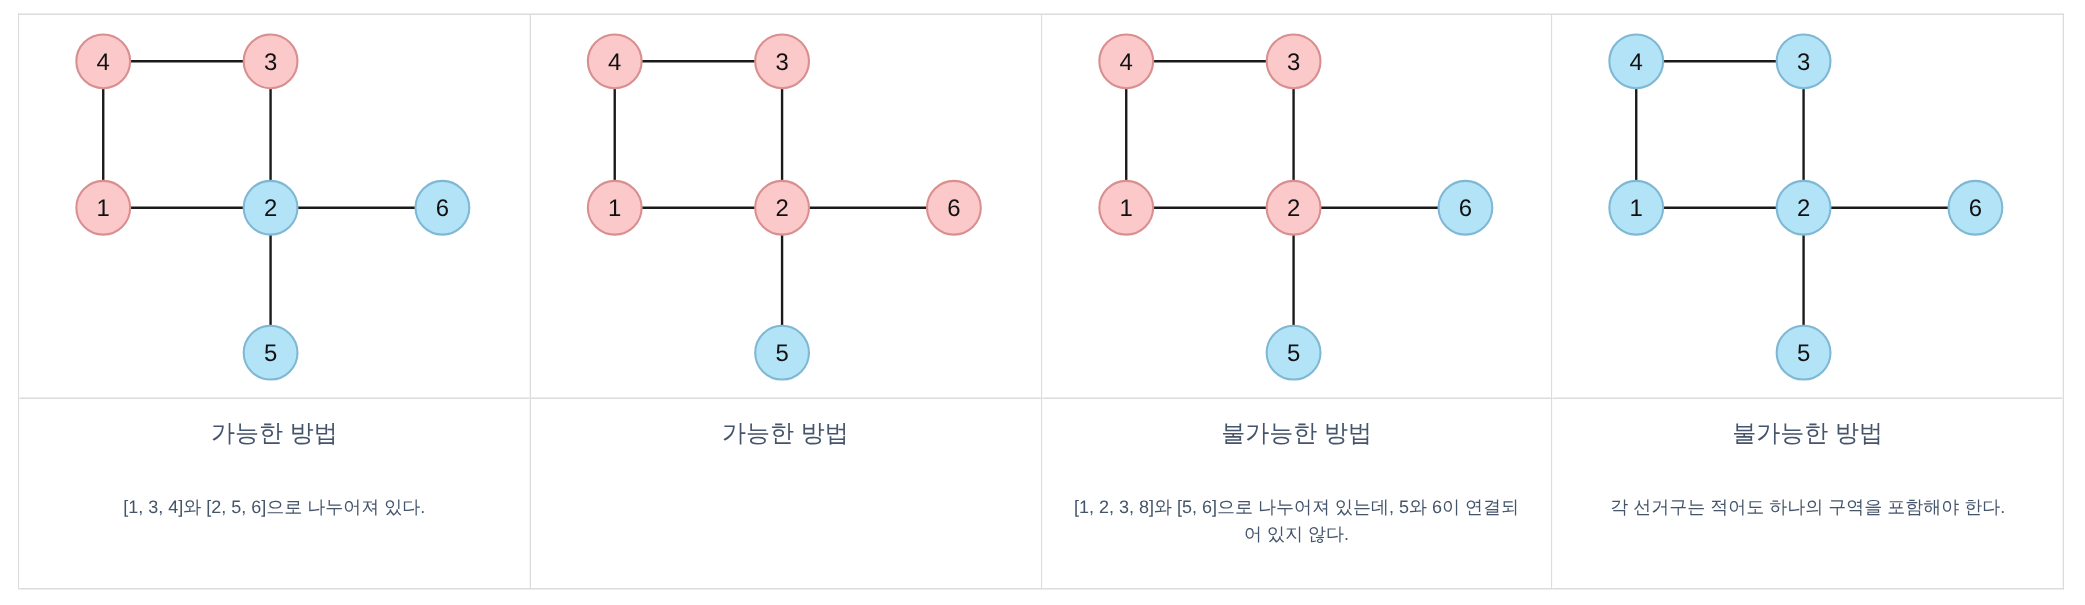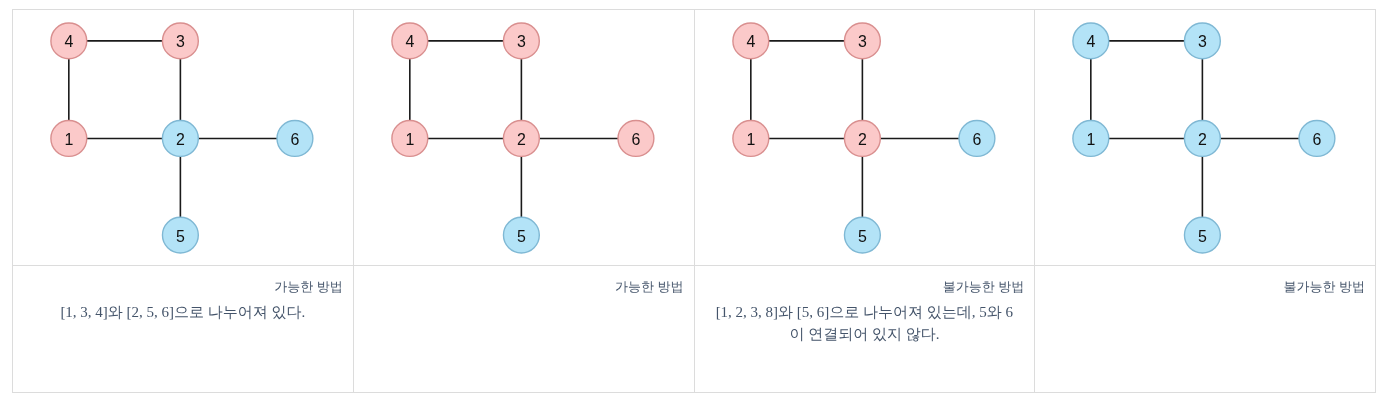--- a/index.html
+++ b/index.html
@@ -65,35 +65,33 @@
   .caption-cell {
     flex: 1 1 auto;
     box-sizing: border-box;
     padding: 12px 10px 0 10px;
     text-align: center;
     color: #44546a;
     background: #ffffff;
   }
 
   .caption-title {
-    font-size: 13px;
+    font-size: 16px;
     line-height: 1.45;
-    margin-bottom: 4px;
+    margin-bottom: 28px;
     color: #44546a;
     font-weight: 400;
-    text-align: right;
   }
 
   .caption-body {
-    font-size: 15px;
+    font-size: 12px;
     line-height: 1.5;
     color: #44546a;
     padding: 0 6px;
     font-weight: 400;
-    font-family: Liberation Serif, serif;
   }
 
   
   .edge {
     stroke: #1a1a1a;
     stroke-width: 1.6;
   }
   .node-circle {
     stroke-width: 1.4;
   }
@@ -259,16 +257,17 @@
               <text x="168" y="227" class="node-label" fill="#111111">5</text>
             </g>
             <g>
               <circle cx="283" cy="129" r="18" fill="#b3e3f7" stroke="#7fb8d4" class="node-circle"></circle>
               <text x="283" y="130" class="node-label" fill="#111111">6</text>
             </g>
           </svg>
         </div>
         <div class="caption-cell">
           <div class="caption-title">불가능한 방법</div>
+          <div class="caption-body">각 선거구는 적어도 하나의 구역을 포함해야 한다.</div>
         </div>
       </div>
     </div>
 </div>
 
 </body></html>

